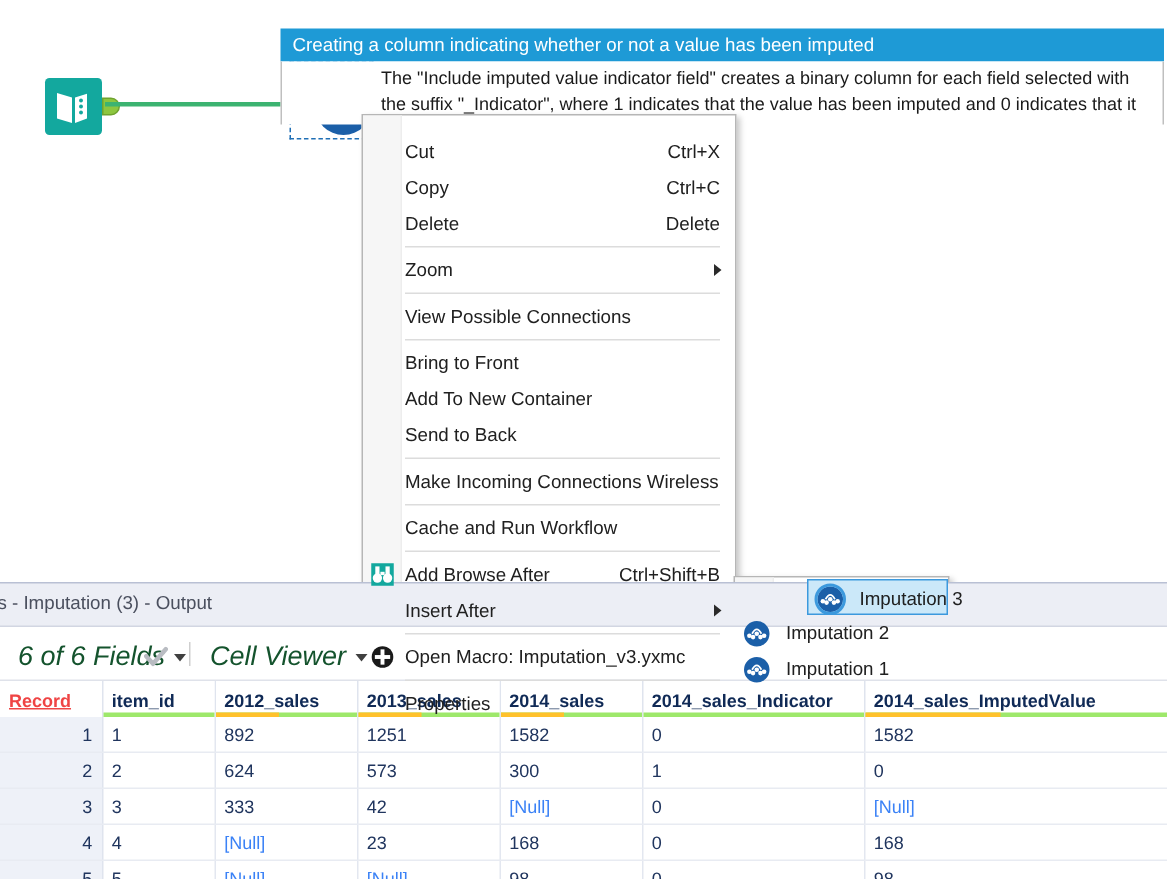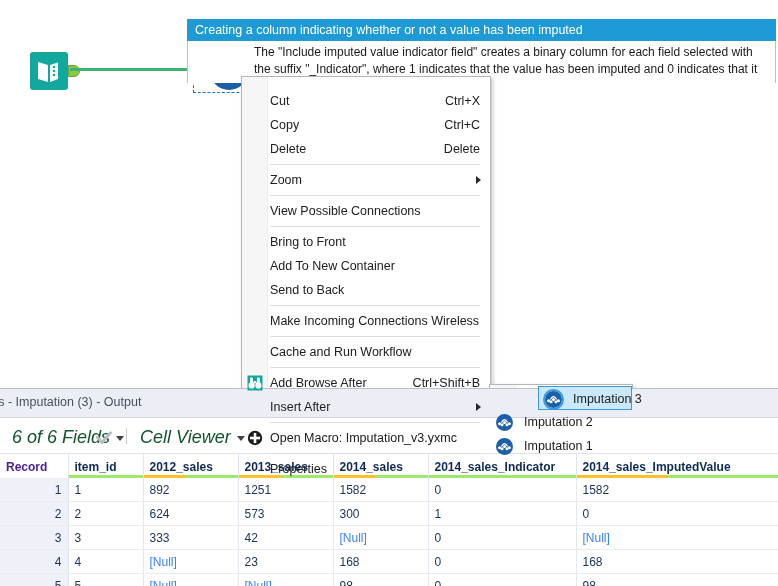--- a/index.html
+++ b/index.html
@@ -121,21 +121,21 @@
   #tb-div{position:absolute;left:126px;top:10px;width:1px;height:16px;background:#cfcfcf;}
 
   
   #grid{position:absolute;left:0;top:66px;width:778px;height:132px;background:#ffffff;}
   table{border-collapse:collapse;width:778px;table-layout:fixed;font-size:12px;}
   th{
     background:#ffffff;color:#102a56;font-weight:bold;font-size:12px;
     text-align:left;padding:2px 6px 4px 6px;height:18px;
     border-right:1px solid #dfe4ee;position:relative;vertical-align:bottom;
   }
-  th.rec{text-align:left;color:#4c1d95;}
+  th.rec{text-align:left;color:#ef4444;text-decoration:underline;}
   th .underbar{position:absolute;left:0;bottom:0;width:100%;height:3px;background:#9ee86b;}
   th .underbar i{position:absolute;left:0;top:0;height:3px;width:45%;background:#ffc12b;}
   td{
     padding:2px 6px;height:19px;color:#20355e;border-right:1px solid #e3e7f0;
     border-bottom:1px solid #e8ebf2;background:#ffffff;white-space:nowrap;overflow:hidden;
   }
   td.rec{background:#eef1f8;text-align:right;color:#20355e;border-right:1px solid #dfe4ee;}
   td.null{color:#3b82f6;}
   tr.hdr-row{border-bottom:none;}
 </style>

